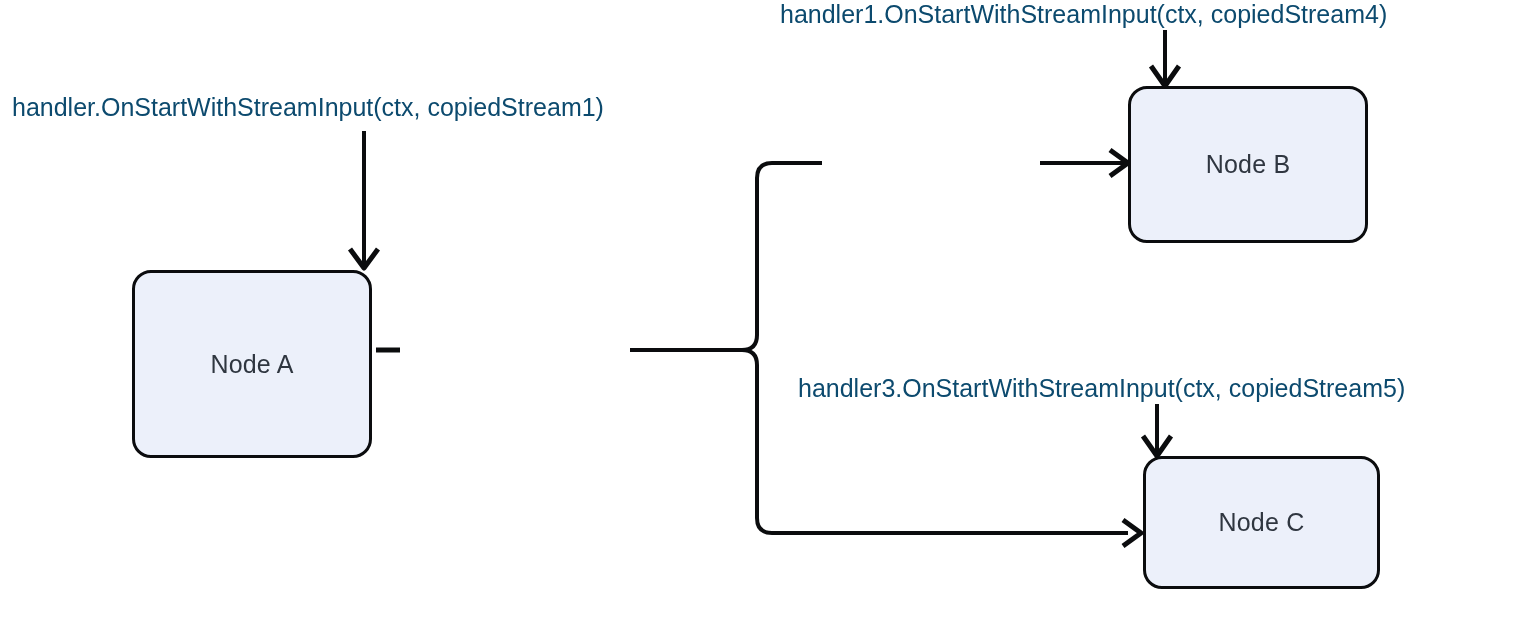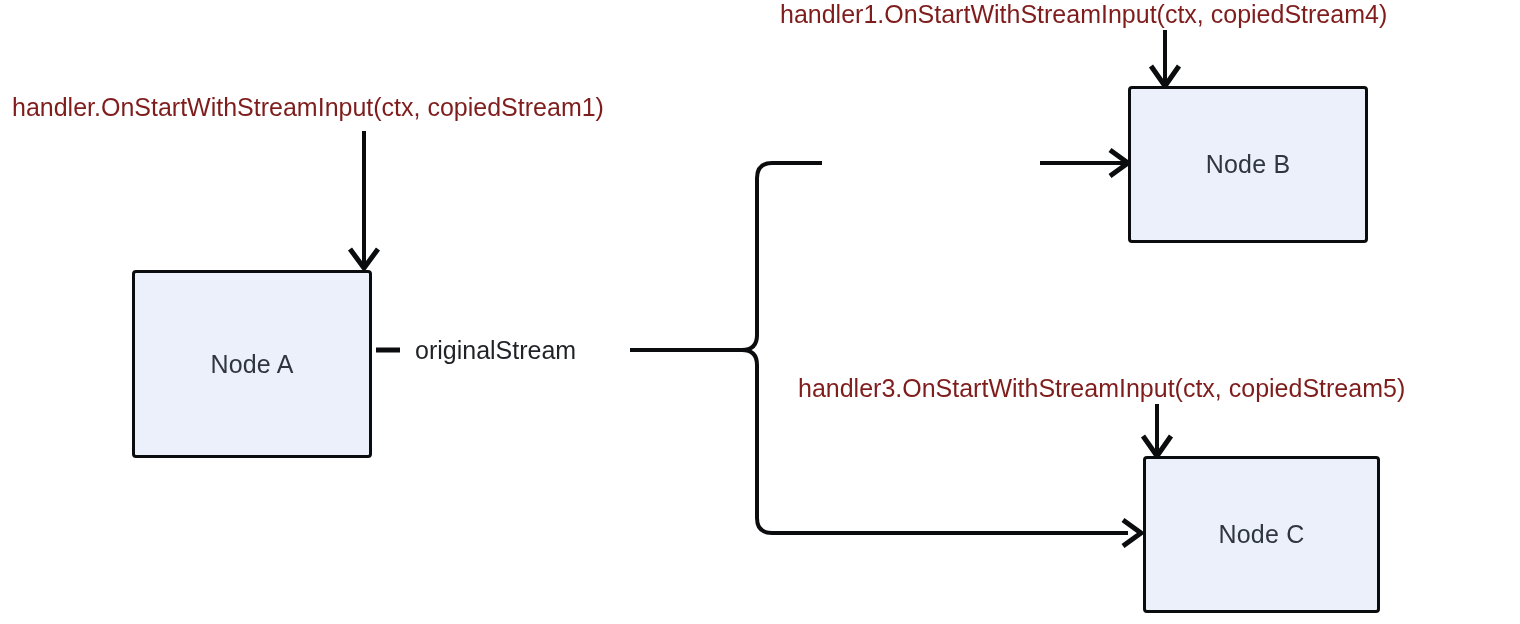--- a/index.html
+++ b/index.html
@@ -22,21 +22,21 @@
     left: 0;
     top: 0;
     width: 1520px;
     height: 624px;
   }
   .node {
     position: absolute;
     box-sizing: border-box;
     background: #ecf0fa;
     border: 3px solid #0b0c0e;
-    border-radius: 4px;
+    border-radius: 19px;
     display: flex;
     align-items: center;
     justify-content: center;
     color: #2f3640;
     font-size: 25px;
     font-family: "Liberation Sans", sans-serif;
     letter-spacing: 0.2px;
   }
   .node-label {
     pointer-events: none;
@@ -44,21 +44,21 @@
   .edge-label {
     position: absolute;
     color: #1f2328;
     font-size: 25px;
     font-family: "Liberation Sans", sans-serif;
     white-space: nowrap;
     line-height: 1;
   }
   .handler-label {
     position: absolute;
-    color: #7f1d1d;
+    color: #0c4a6e;
     font-size: 25px;
     font-family: "Liberation Sans", sans-serif;
     white-space: nowrap;
     line-height: 1;
   }
 </style>
 </head>
 <body>
 
 <div id="canvas">
@@ -90,25 +90,24 @@
   </svg>
 
   <div class="node" style="left:132px; top:270px; width:240px; height:188px;">
     <span class="node-label">Node A</span>
   </div>
 
   <div class="node" style="left:1128px; top:86px; width:240px; height:157px;">
     <span class="node-label">Node B</span>
   </div>
 
-  <div class="node" style="left:1143px; top:456px; width:237px; height:157px;align-items:center;">
+  <div class="node" style="left:1143px; top:456px; width:237px; height:133px;align-items:center;">
     <span class="node-label">Node C</span>
   </div>
 
-  <div class="edge-label" style="left:415px; top:338px;">originalStream</div>
 
 
 
   <div class="handler-label" style="left:12px; top:95px;">handler.OnStartWithStreamInput(ctx, copiedStream1)</div>
 
   <div class="handler-label" style="left:780px; top:2px;">handler1.OnStartWithStreamInput(ctx, copiedStream4)</div>
 
   <div class="handler-label" style="left:798px; top:376px;text-align:right;">handler3.OnStartWithStreamInput(ctx, copiedStream5)</div>
 
 </div>

